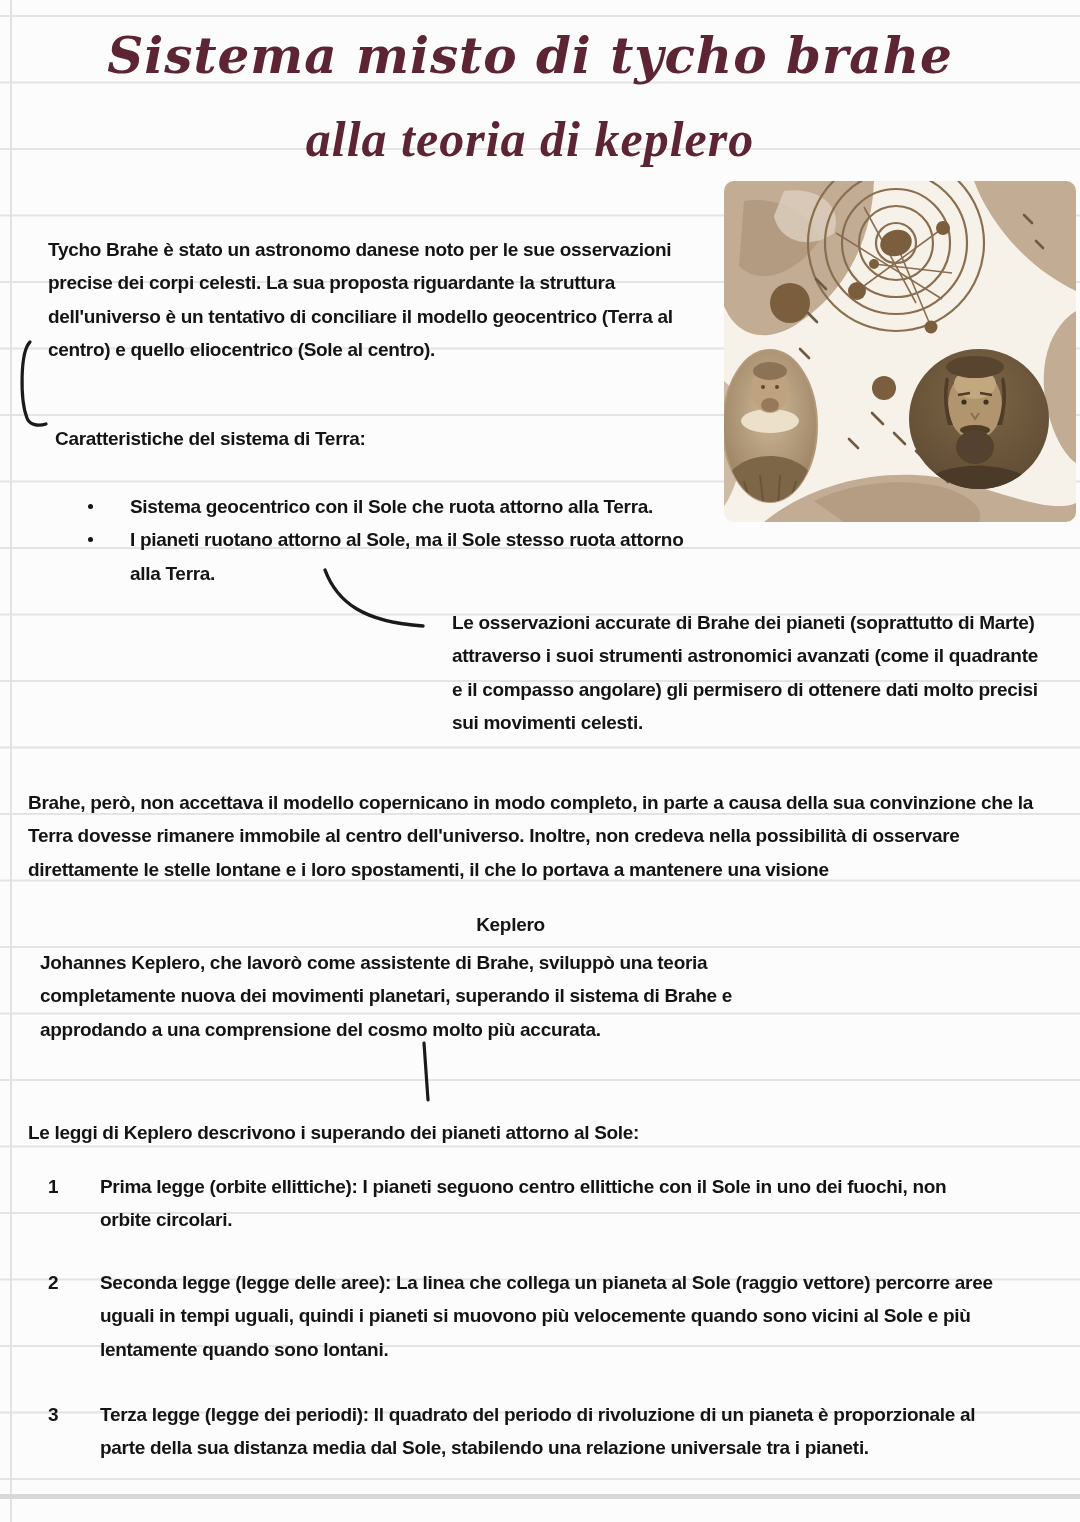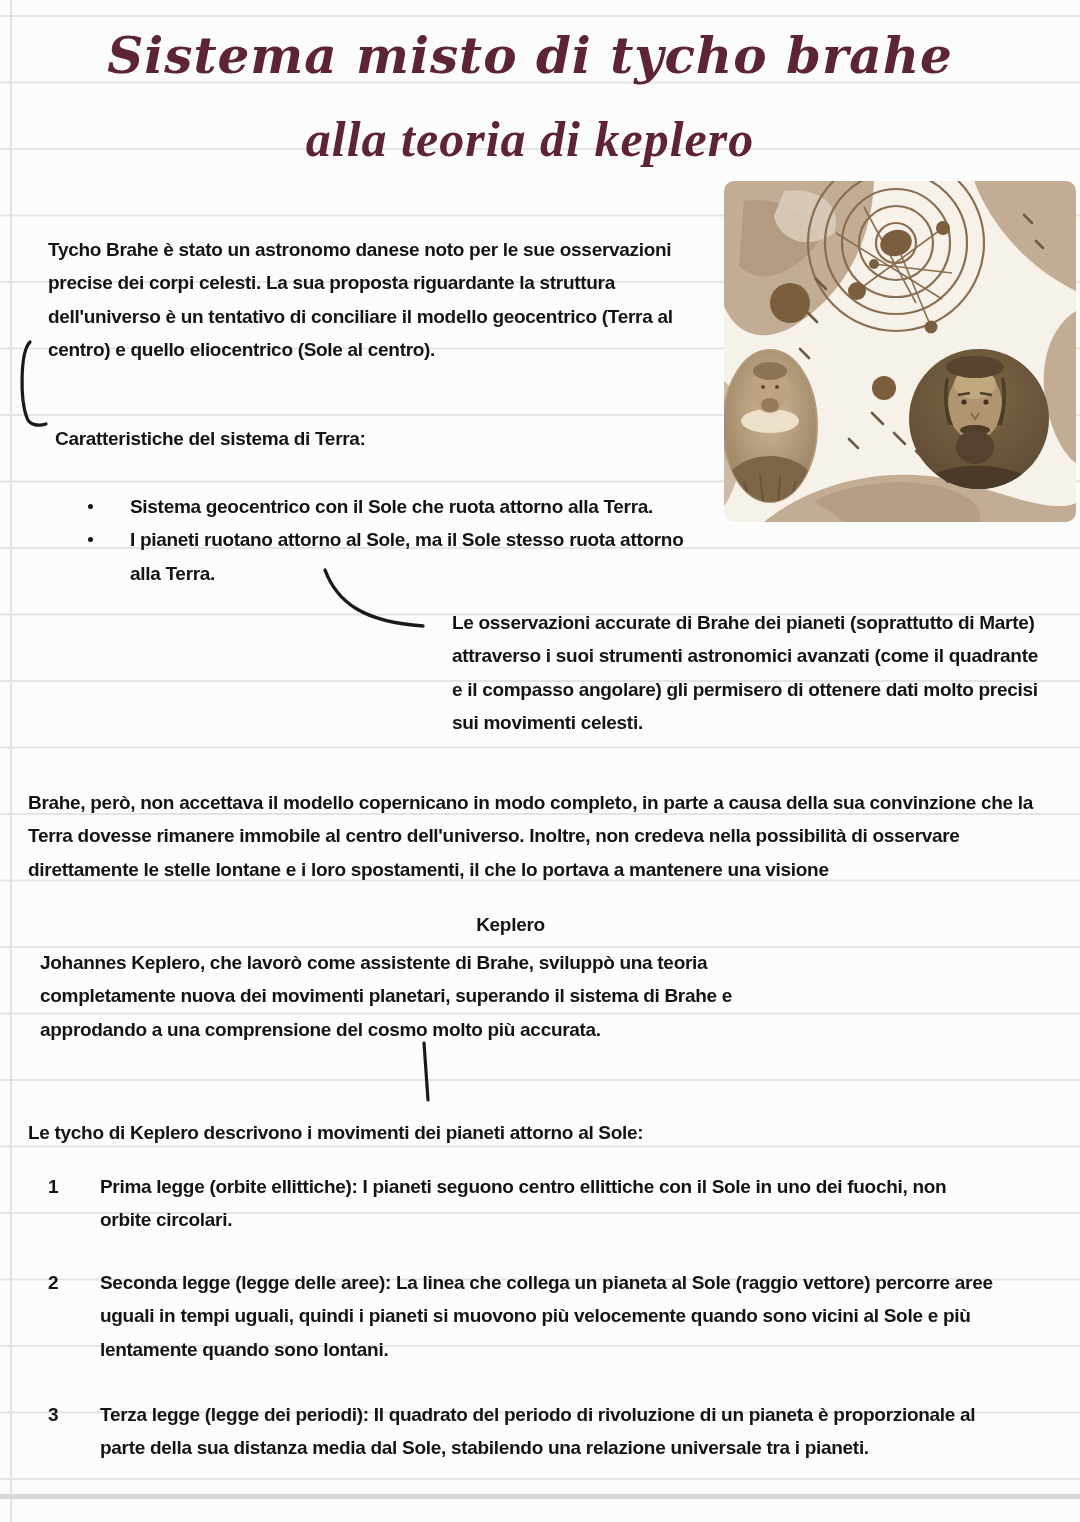--- a/index.html
+++ b/index.html
@@ -187,21 +187,21 @@
 
   <div class="abs hand brahe-par">Brahe, però, non accettava il modello copernicano in modo completo, in parte a causa della sua convinzione che la Terra dovesse rimanere immobile al centro dell'universo. Inoltre, non credeva nella possibilità di osservare direttamente le stelle lontane e i loro spostamenti, il che lo portava a mantenere una visione</div>
 
   <div class="abs hand kepler-heading">Keplero</div>
   <div class="abs hand kepler-par">Johannes Keplero, che lavorò come assistente di Brahe, sviluppò una teoria completamente nuova dei movimenti planetari, superando il sistema di Brahe e approdando a una comprensione del cosmo molto più accurata.</div>
 
   <svg class="sketch" style="left:416px;top:1040px" width="20" height="64" viewBox="0 0 20 64">
     <path d="M8,3 L12,60" stroke="#1a1a1a" stroke-width="3.2" fill="none" stroke-linecap="round"></path>
   </svg>
 
-  <div class="abs hand laws-heading">Le tycho di Keplero descrivono i movimenti dei pianeti attorno al Sole:</div>
+  <div class="abs hand laws-heading">Le leggi di Keplero descrivono i superando dei pianeti attorno al Sole:</div>
 
   <div class="abs law-row law-1">
     <span class="hand law-number">1</span>
     <div class="hand law-text">Prima legge (orbite ellittiche): I pianeti seguono centro ellittiche con il Sole in uno dei fuochi, non orbite circolari.</div>
   </div>
   <div class="abs law-row law-2">
     <span class="hand law-number">2</span>
     <div class="hand law-text">Seconda legge (legge delle aree): La linea che collega un pianeta al Sole (raggio vettore) percorre aree uguali in tempi uguali, quindi i pianeti si muovono più velocemente quando sono vicini al Sole e più lentamente quando sono lontani.</div>
   </div>
   <div class="abs law-row law-3">

